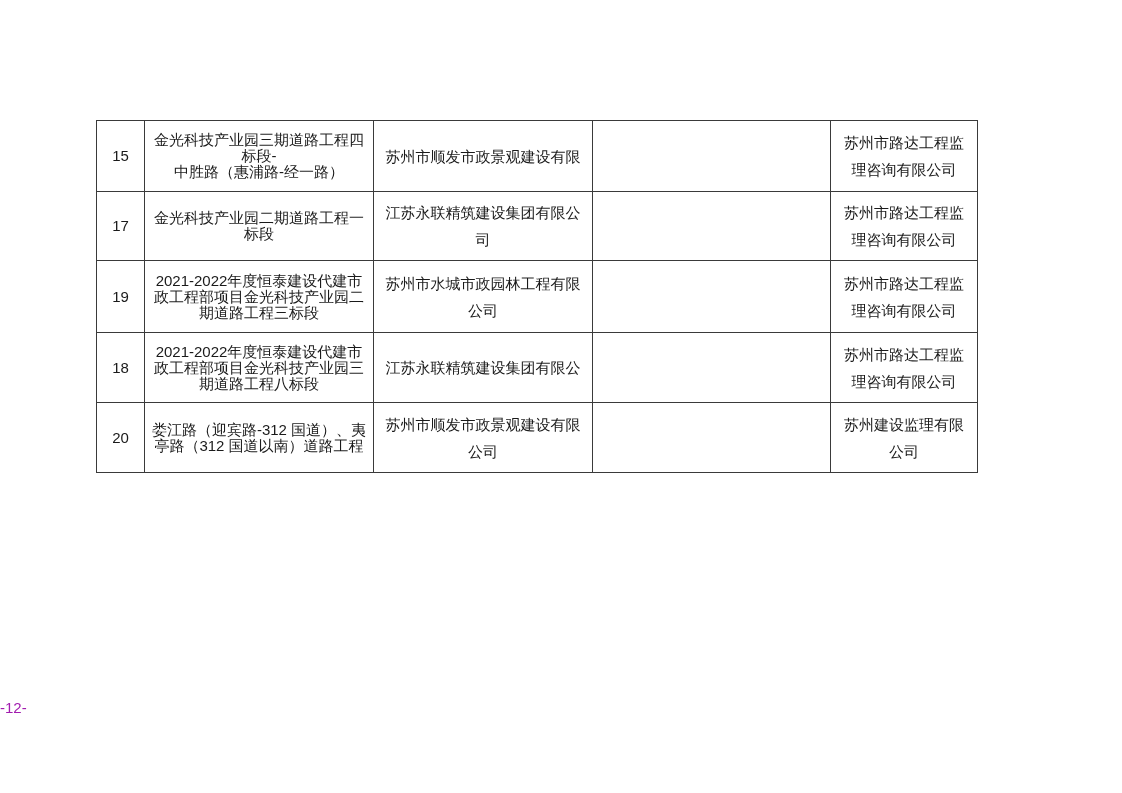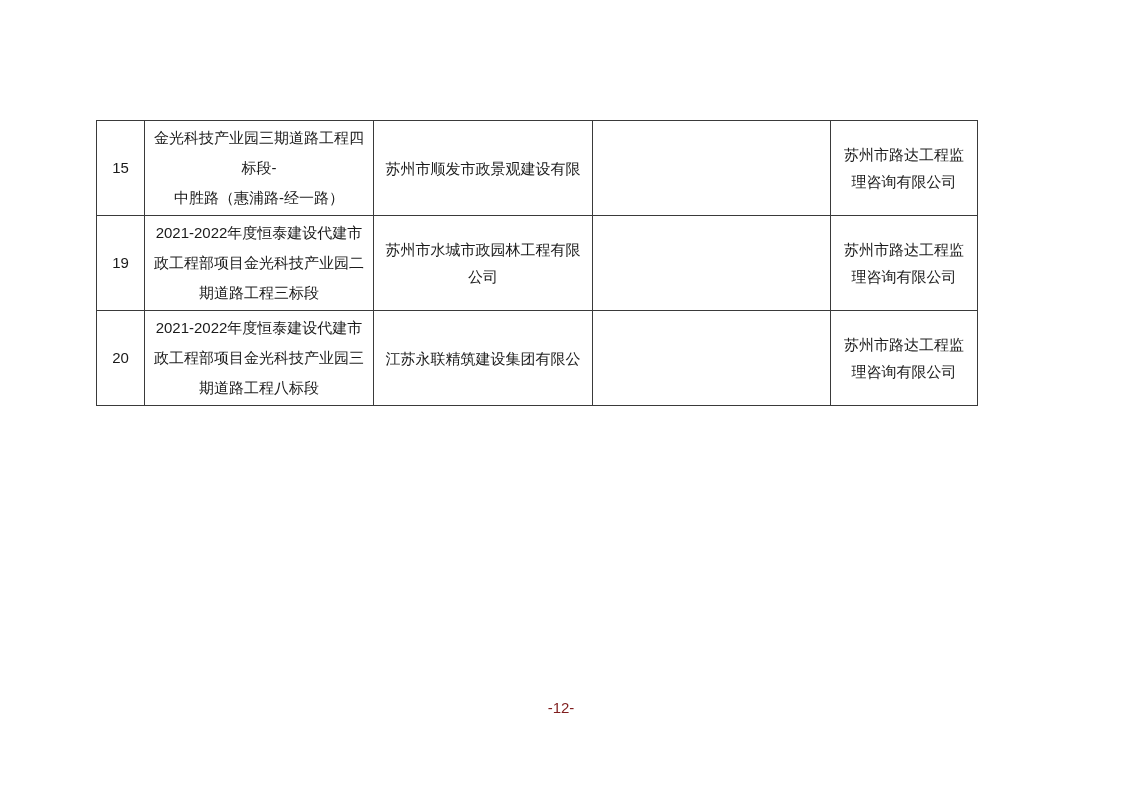--- a/index.html
+++ b/index.html
@@ -30,31 +30,30 @@
   table.doc-table td {
     border: 1.5px solid #3a3a3a;
     text-align: center;
     vertical-align: middle;
     font-size: 15px;
     padding: 2px 5px;
     white-space: pre-line;
     word-break: break-all;
   }
   td.cell-num   { line-height: 20px; }
-  td.cell-proj  { line-height: 30px; }
+  td.cell-proj  { line-height: 16px; }
   td.cell-contr { line-height: 27px; }
   td.cell-sup   { line-height: 27px; }
   .pageno {
     position: absolute;
     left: 0;
     top: 699px;
     width: 1122px;
-    text-align: center;
     font-size: 15px;
-    color: #7f1d1d;
+    color: #a21caf;
   }
 </style>
 </head>
 <body>
 
 <div class="page">
 
   <table class="doc-table">
     <colgroup>
       <col style="width:48px">
@@ -67,39 +66,59 @@
       <tr style="height:71px">
         <td class="cell-num">15</td>
         <td class="cell-proj">金光科技产业园三期道路工程四
 标段-
 中胜路（惠浦路-经一路）</td>
         <td class="cell-contr">苏州市顺发市政景观建设有限</td>
         <td class="cell-empty"></td>
         <td class="cell-sup">苏州市路达工程监
 理咨询有限公司</td>
       </tr>
+      <tr style="height:69px">
+        <td class="cell-num">17</td>
+        <td class="cell-proj">金光科技产业园二期道路工程一
+标段</td>
+        <td class="cell-contr">江苏永联精筑建设集团有限公
+司</td>
+        <td class="cell-empty"></td>
+        <td class="cell-sup">苏州市路达工程监
+理咨询有限公司</td>
+      </tr>
       <tr style="height:72px">
         <td class="cell-num">19</td>
         <td class="cell-proj">2021-2022年度恒泰建设代建市
 政工程部项目金光科技产业园二
 期道路工程三标段</td>
         <td class="cell-contr">苏州市水城市政园林工程有限
 公司</td>
         <td class="cell-empty"></td>
         <td class="cell-sup">苏州市路达工程监
 理咨询有限公司</td>
       </tr>
       <tr style="height:70px">
-        <td class="cell-num">20</td>
+        <td class="cell-num">18</td>
         <td class="cell-proj">2021-2022年度恒泰建设代建市
 政工程部项目金光科技产业园三
 期道路工程八标段</td>
         <td class="cell-contr">江苏永联精筑建设集团有限公</td>
         <td class="cell-empty"></td>
         <td class="cell-sup">苏州市路达工程监
 理咨询有限公司</td>
+      </tr>
+      <tr style="height:70px">
+        <td class="cell-num">20</td>
+        <td class="cell-proj">娄江路（迎宾路-312 国道）、夷
+亭路（312 国道以南）道路工程</td>
+        <td class="cell-contr">苏州市顺发市政景观建设有限
+公司</td>
+        <td class="cell-empty"></td>
+        <td class="cell-sup">苏州建设监理有限
+公司</td>
       </tr>
     </tbody>
   </table>
 
   <div class="pageno">-12-</div>
 
 </div>
 
 </body></html>

